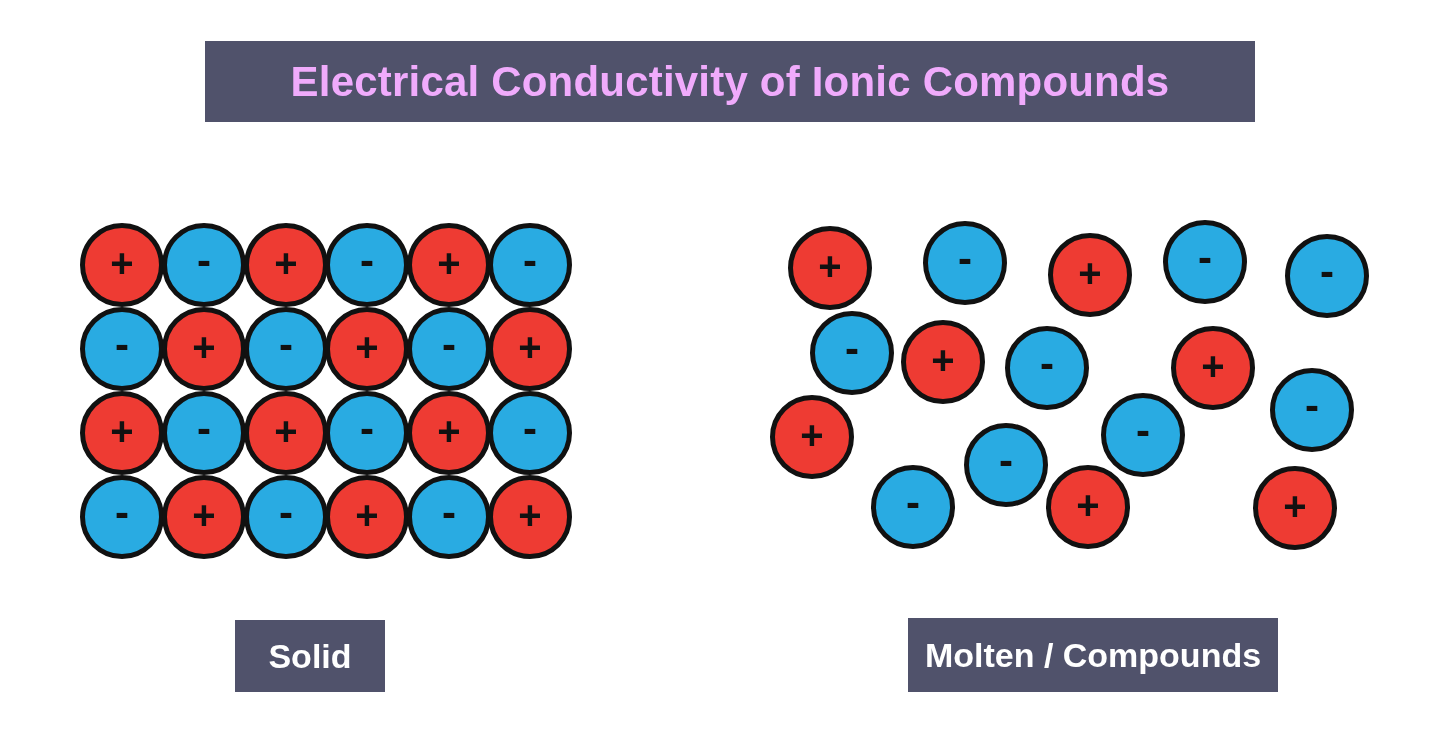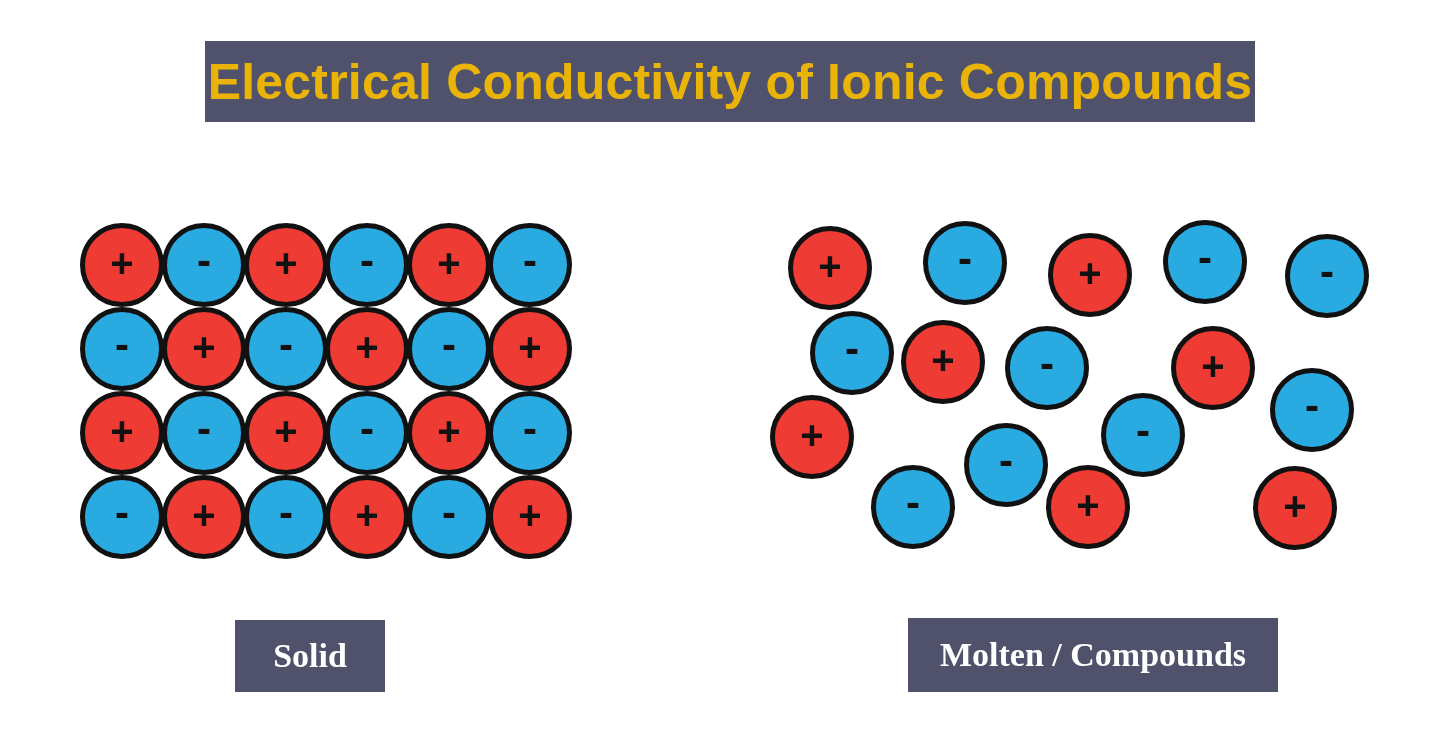--- a/index.html
+++ b/index.html
@@ -27,22 +27,22 @@
     top: 41px;
     width: 1050px;
     height: 81px;
     background: #50526B;
     display: flex;
     align-items: center;
     justify-content: center;
     box-sizing: border-box;
   }
   .title-banner .title-text {
-    color: #eab308;
-    font-size: 50px;
+    color: #f0abfc;
+    font-size: 42px;
     font-weight: bold;
     letter-spacing: 0.2px;
     white-space: nowrap;
     line-height: 1;
   }
 
   
   .panel {
     position: absolute;
   }
@@ -75,21 +75,20 @@
   .ion.anion .sign { transform: translateY(-4px); font-size: 42px; }
 
   
   .caption-box {
     position: absolute;
     background: #50526B;
     display: flex;
     align-items: center;
     justify-content: center;
     box-sizing: border-box;
-    font-family: Liberation Serif, serif;
   }
   .caption-box .caption-text {
     color: #ffffff;
     font-size: 34px;
     font-weight: bold;
     white-space: nowrap;
     line-height: 1;
   }
   #caption-solid  { left: 235px; top: 620px; width: 150px; height: 72px; }
   #caption-molten { left: 908px; top: 618px; width: 370px; height: 74px; }

